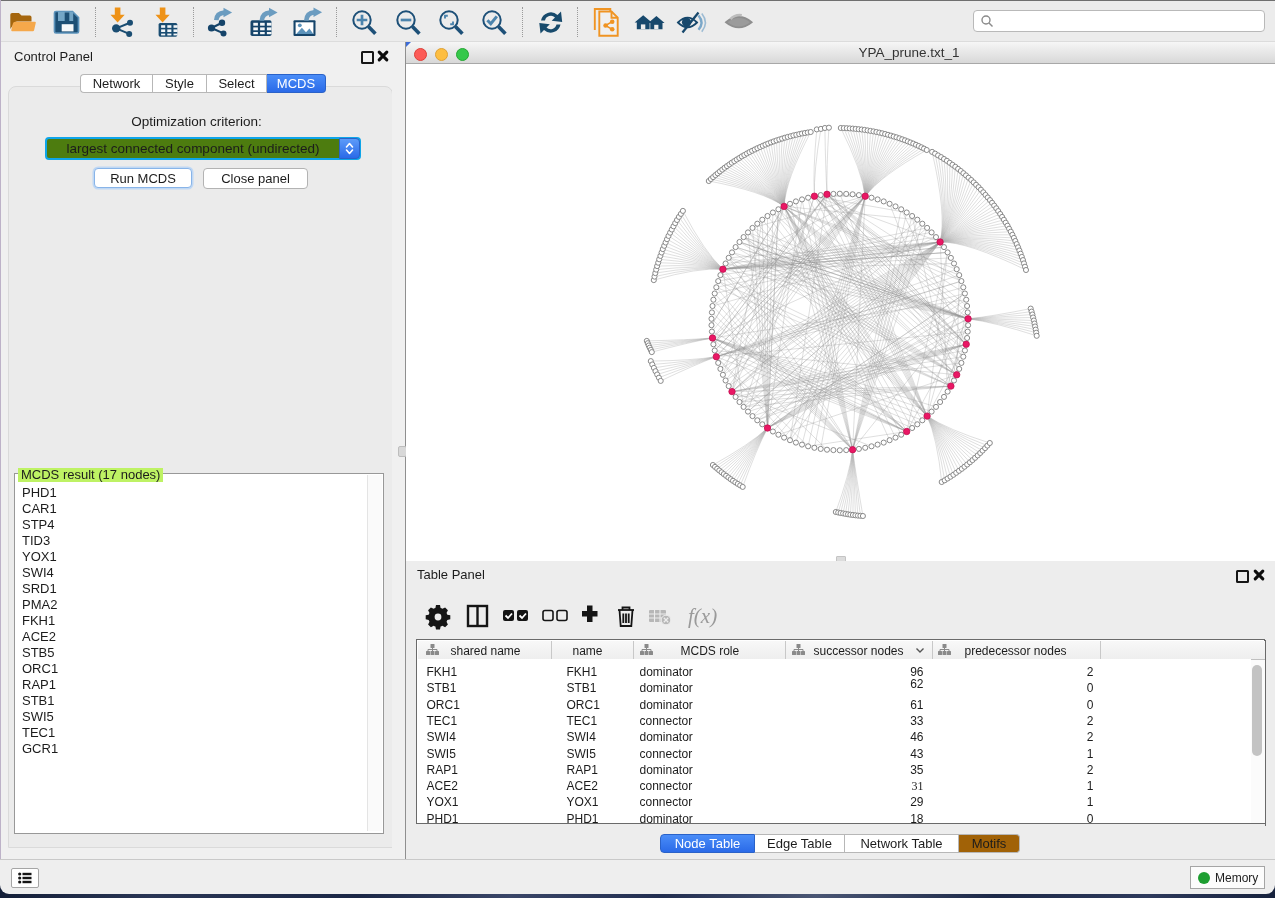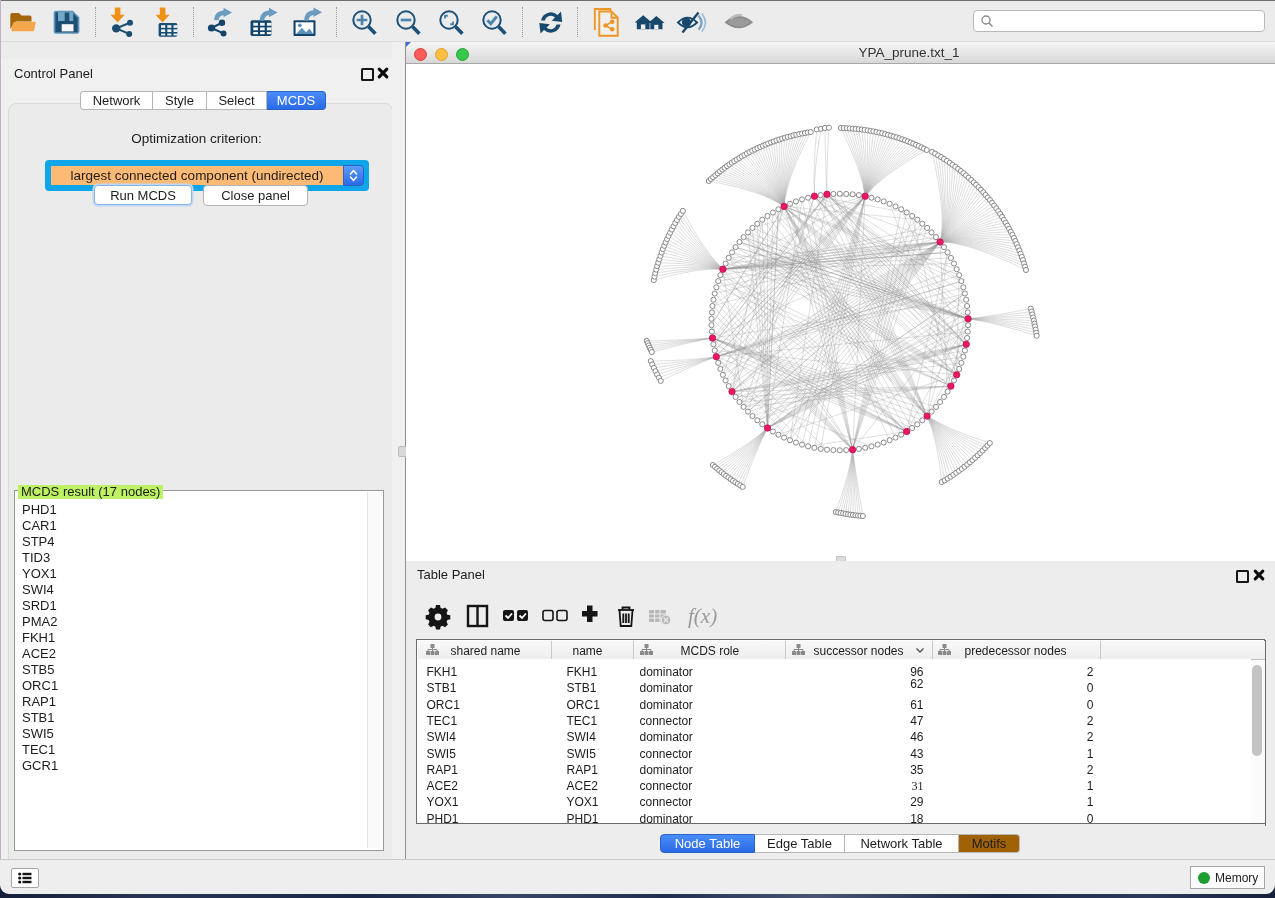--- a/index.html
+++ b/index.html
@@ -156,21 +156,21 @@
   <div class="abs" style="left:973px;top:9px;width:290px;height:20px;background:#ffffff;
        border:1px solid #b9b9b9;border-radius:4px;"></div>
   <svg class="abs" style="left:980px;top:13px;" width="14" height="14" viewBox="0 0 14 14">
     <circle cx="6" cy="6" r="4" fill="none" stroke="#8a8a8a" stroke-width="1.4"></circle>
     <path d="M9 9 l3.5 3.5" stroke="#8a8a8a" stroke-width="1.4"></path>
   </svg>
 </div>
 
 <div class="abs" style="left:0;top:0;width:1px;height:860px;background:#bdb2c8;"></div>
 
-<div class="abs" style="left:1px;top:42px;width:391px;height:818px;background:#f0f0f0;margin-top:17px;">
+<div class="abs" style="left:1px;top:42px;width:391px;height:818px;background:#f0f0f0;">
   <div class="abs" style="left:13px;top:7px;font-size:13px;color:#1c1c1c;">Control Panel</div>
 
   <div class="abs" style="left:360px;top:9px;width:8.5px;height:8.5px;border:2px solid #161616;border-radius:1.5px;"></div>
   <svg class="abs" style="left:375px;top:7px;" width="14" height="14" viewBox="0 0 14 14">
     <path d="M3.2 3.2 L10.8 10.8 M10.8 3.2 L3.2 10.8" stroke="#0c0c0c" stroke-width="3.1" stroke-linecap="round"></path>
   </svg>
 
   <div class="abs" style="left:7px;top:44px;width:383px;height:760px;background:#ebebeb;
        border:1px solid #dadada;border-radius:8px 8px 0 0;"></div>
 
@@ -179,21 +179,21 @@
          display:flex;align-items:center;justify-content:center;color:#1c1c1c;">Network</div>
     <div style="width:53px;background:#fff;border:1px solid #b7b7b7;border-right:none;
          display:flex;align-items:center;justify-content:center;color:#1c1c1c;">Style</div>
     <div style="width:59px;background:#fff;border:1px solid #b7b7b7;
          display:flex;align-items:center;justify-content:center;color:#1c1c1c;">Select</div>
     <div style="width:58px;background:linear-gradient(#4a8df8,#2a6ae8);border:1px solid #2a62c8;border-left:none;
          border-radius:0 4px 4px 0;display:flex;align-items:center;justify-content:center;color:#fff;">MCDS</div>
   </div>
   <div class="abs" style="left:0;top:72px;width:391px;text-align:center;font-size:13.5px;color:#1c1c1c;">Optimization criterion:</div>
 
-  <div class="abs" style="left:44px;top:101px;width:312px;height:19px;background:#fdba74;border:6px solid #0ea5e9;border-radius:4px;">
+  <div class="abs" style="left:44px;top:95px;width:312px;height:19px;background:#4d7c0f;border:2px solid #0ea5e9;border-radius:4px;">
     <div class="abs" style="left:0;top:0;width:292px;height:19px;text-align:center;font-size:13.5px;color:#1c1c1c;line-height:19px;">largest connected component (undirected)</div>
     <div class="abs" style="right:-1px;top:-1px;width:19px;height:19px;background:linear-gradient(#5d9bf9,#2a6ae8);
          border:1px solid #2a62c8;border-radius:0 4px 4px 0;"></div>
     <svg class="abs" style="right:3px;top:2px;" width="13" height="15" viewBox="0 0 13 15">
       <path d="M3.5 6 L6.5 2.5 L9.5 6" fill="none" stroke="#fff" stroke-width="1.6" stroke-linecap="round" stroke-linejoin="round"></path>
       <path d="M3.5 9 L6.5 12.5 L9.5 9" fill="none" stroke="#fff" stroke-width="1.6" stroke-linecap="round" stroke-linejoin="round"></path>
     </svg>
   </div>
 
   <div class="abs" style="left:93px;top:126px;width:96px;height:18px;background:#fff;border:1.5px solid #88b4e8;
@@ -1174,21 +1174,21 @@
       <span class="abs" style="left:9px;top:6px;">ORC1</span>
       <span class="abs" style="left:149px;top:6px;">ORC1</span>
       <span class="abs" style="left:222px;top:6px;">dominator</span>
       <span class="abs" style="left:420px;top:6px;width:86px;text-align:right;">61</span>
       <span class="abs" style="left:590px;top:6px;width:86px;text-align:right;">0</span>
     </div>
 <div class="abs" style="left:0;top:48.9px;width:833px;height:16px;">
       <span class="abs" style="left:9px;top:6px;">TEC1</span>
       <span class="abs" style="left:149px;top:6px;">TEC1</span>
       <span class="abs" style="left:222px;top:6px;">connector</span>
-      <span class="abs" style="left:420px;top:6px;width:86px;text-align:right;">47</span>
+      <span class="abs" style="left:420px;top:6px;width:86px;text-align:right;">33</span>
       <span class="abs" style="left:590px;top:6px;width:86px;text-align:right;">2</span>
     </div>
 <div class="abs" style="left:0;top:65.2px;width:833px;height:16px;">
       <span class="abs" style="left:9px;top:6px;">SWI4</span>
       <span class="abs" style="left:149px;top:6px;">SWI4</span>
       <span class="abs" style="left:222px;top:6px;">dominator</span>
       <span class="abs" style="left:420px;top:6px;width:86px;text-align:right;">46</span>
       <span class="abs" style="left:590px;top:6px;width:86px;text-align:right;">2</span>
     </div>
 <div class="abs" style="left:0;top:81.5px;width:833px;height:16px;">

